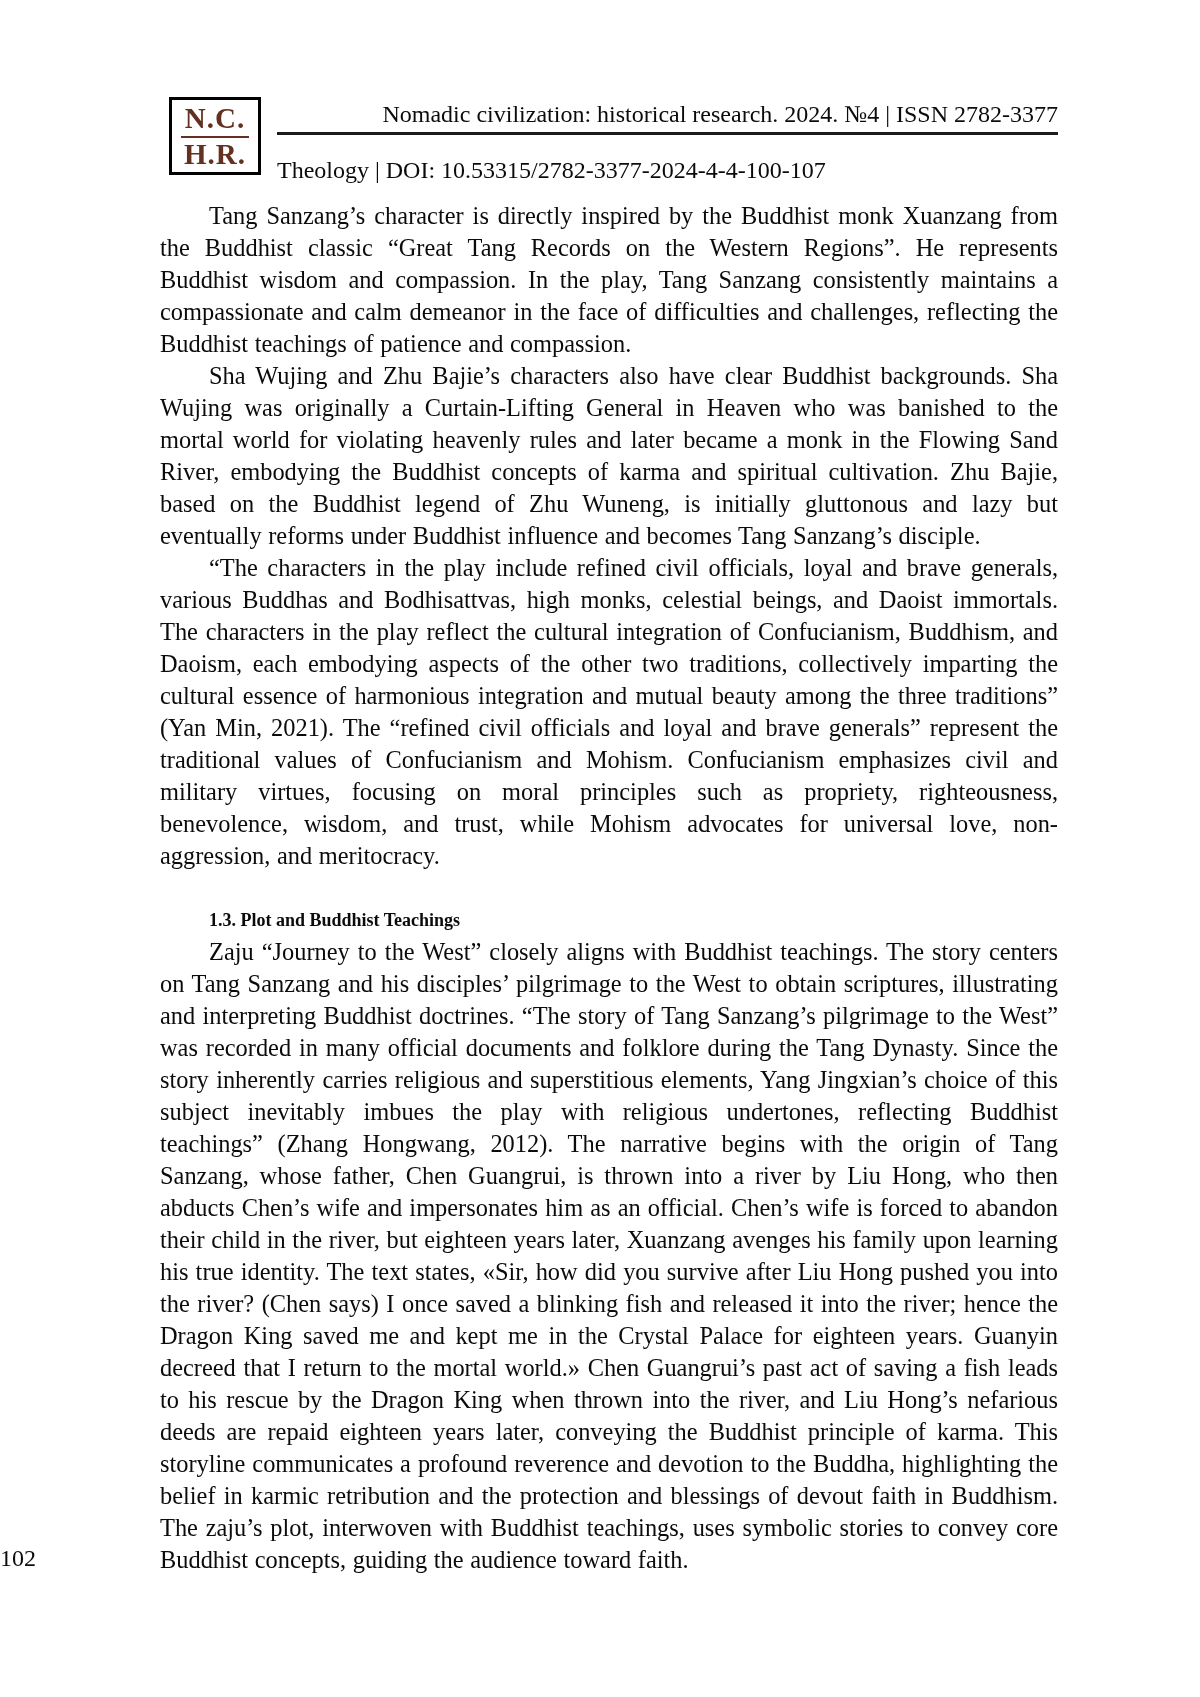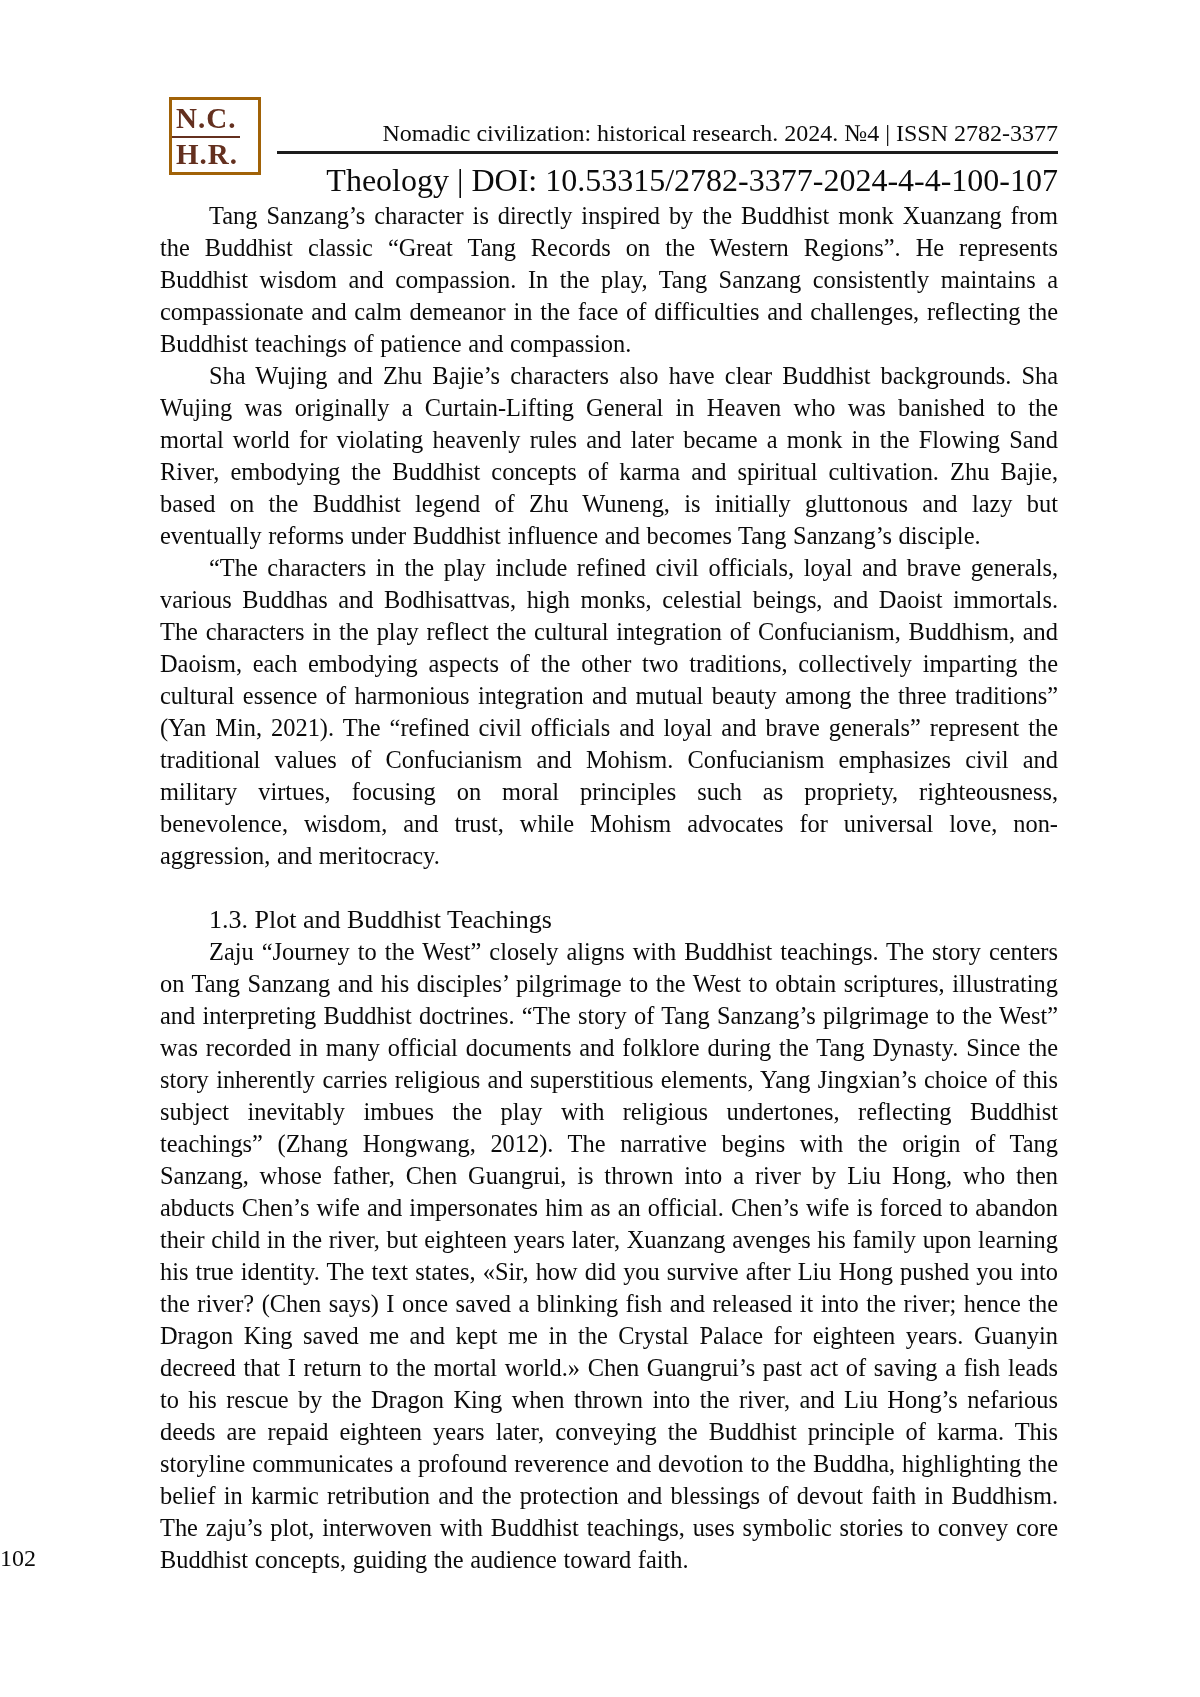--- a/index.html
+++ b/index.html
@@ -22,84 +22,83 @@
     position: absolute;
     left: 169px;
     top: 97px;
     width: 889px;
     display: flex;
     align-items: flex-start;
   }
   .logo-box {
     width: 86px;
     height: 72px;
-    border: 3px solid #a16207;
+    border: 3px solid #000000;
     padding: 0;
     display: flex;
     flex-direction: column;
     justify-content: center;
-    align-items: flex-start;
+    align-items: center;
     color: #64301f;
     flex: 0 0 auto;
   }
   .logo-line {
     font-size: 29px;
     font-weight: 700;
     line-height: 33px;
     letter-spacing: 1px;
   }
   .logo-top {
     border-bottom: 2px solid #64301f;
     padding: 0 4px 1px 4px;
   }
   .logo-bottom {
     padding: 0 4px;
   }
   .header-right {
     flex: 1 1 auto;
     margin-left: 16px;
-    margin-top: 21px;
+    margin-top: 2px;
     min-width: 0;
   }
   .header-line1 {
     font-size: 24px;
     line-height: 30px;
     text-align: right;
     padding-bottom: 3px;
     border-bottom: 3px solid #1c1c1c;
     white-space: nowrap;
   }
   .header-line2 {
-    font-size: 32px;
+    font-size: 24px;
     line-height: 30px;
-    text-align: right;
-    padding-top: 11px;
+    padding-top: 20px;
     white-space: nowrap;
   }
 
   
   .content {
     position: absolute;
     left: 160px;
     top: 200px;
     width: 898px;
   }
   .content p {
     margin: 0;
     font-size: 24.4px;
     line-height: 32px;
     text-align: justify;
     text-indent: 49px;
     word-spacing: 0.5px;
   }
   .section-heading {
     margin: 32px 0 0 0;
-    font-size: 26px;
+    font-size: 18px;
     line-height: 32px;
-    font-weight: 400;
+    font-weight: 700;
     text-indent: 49px;
   }
 
   
   .page-number {
     position: absolute;
     top: 1545px;
     left: 0;
     width: 1160px; 
     text-align: left;

